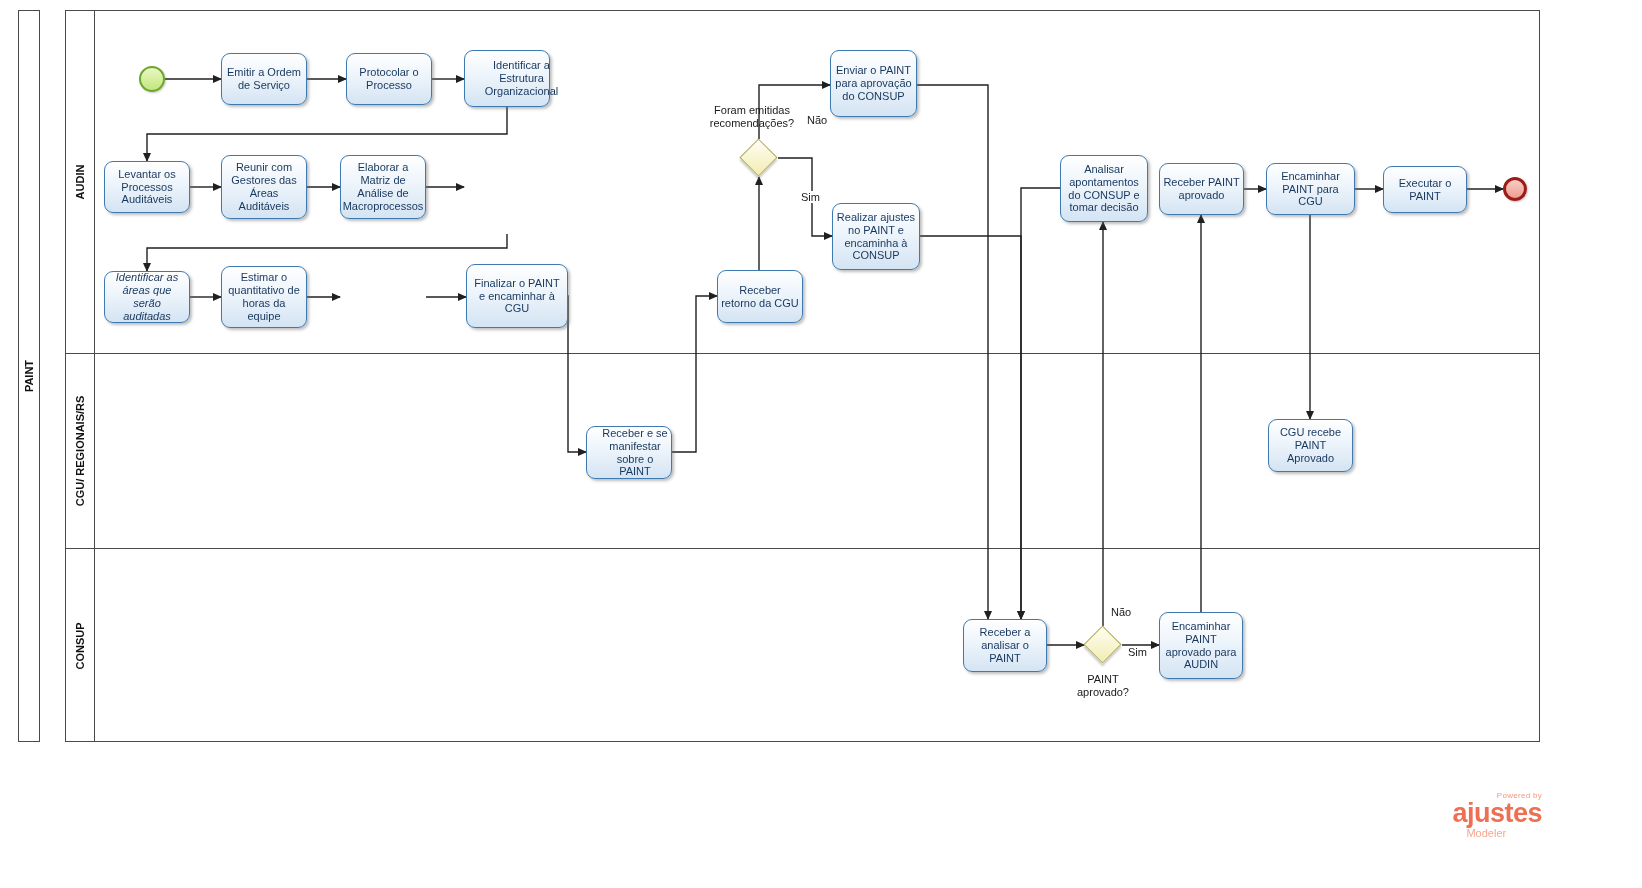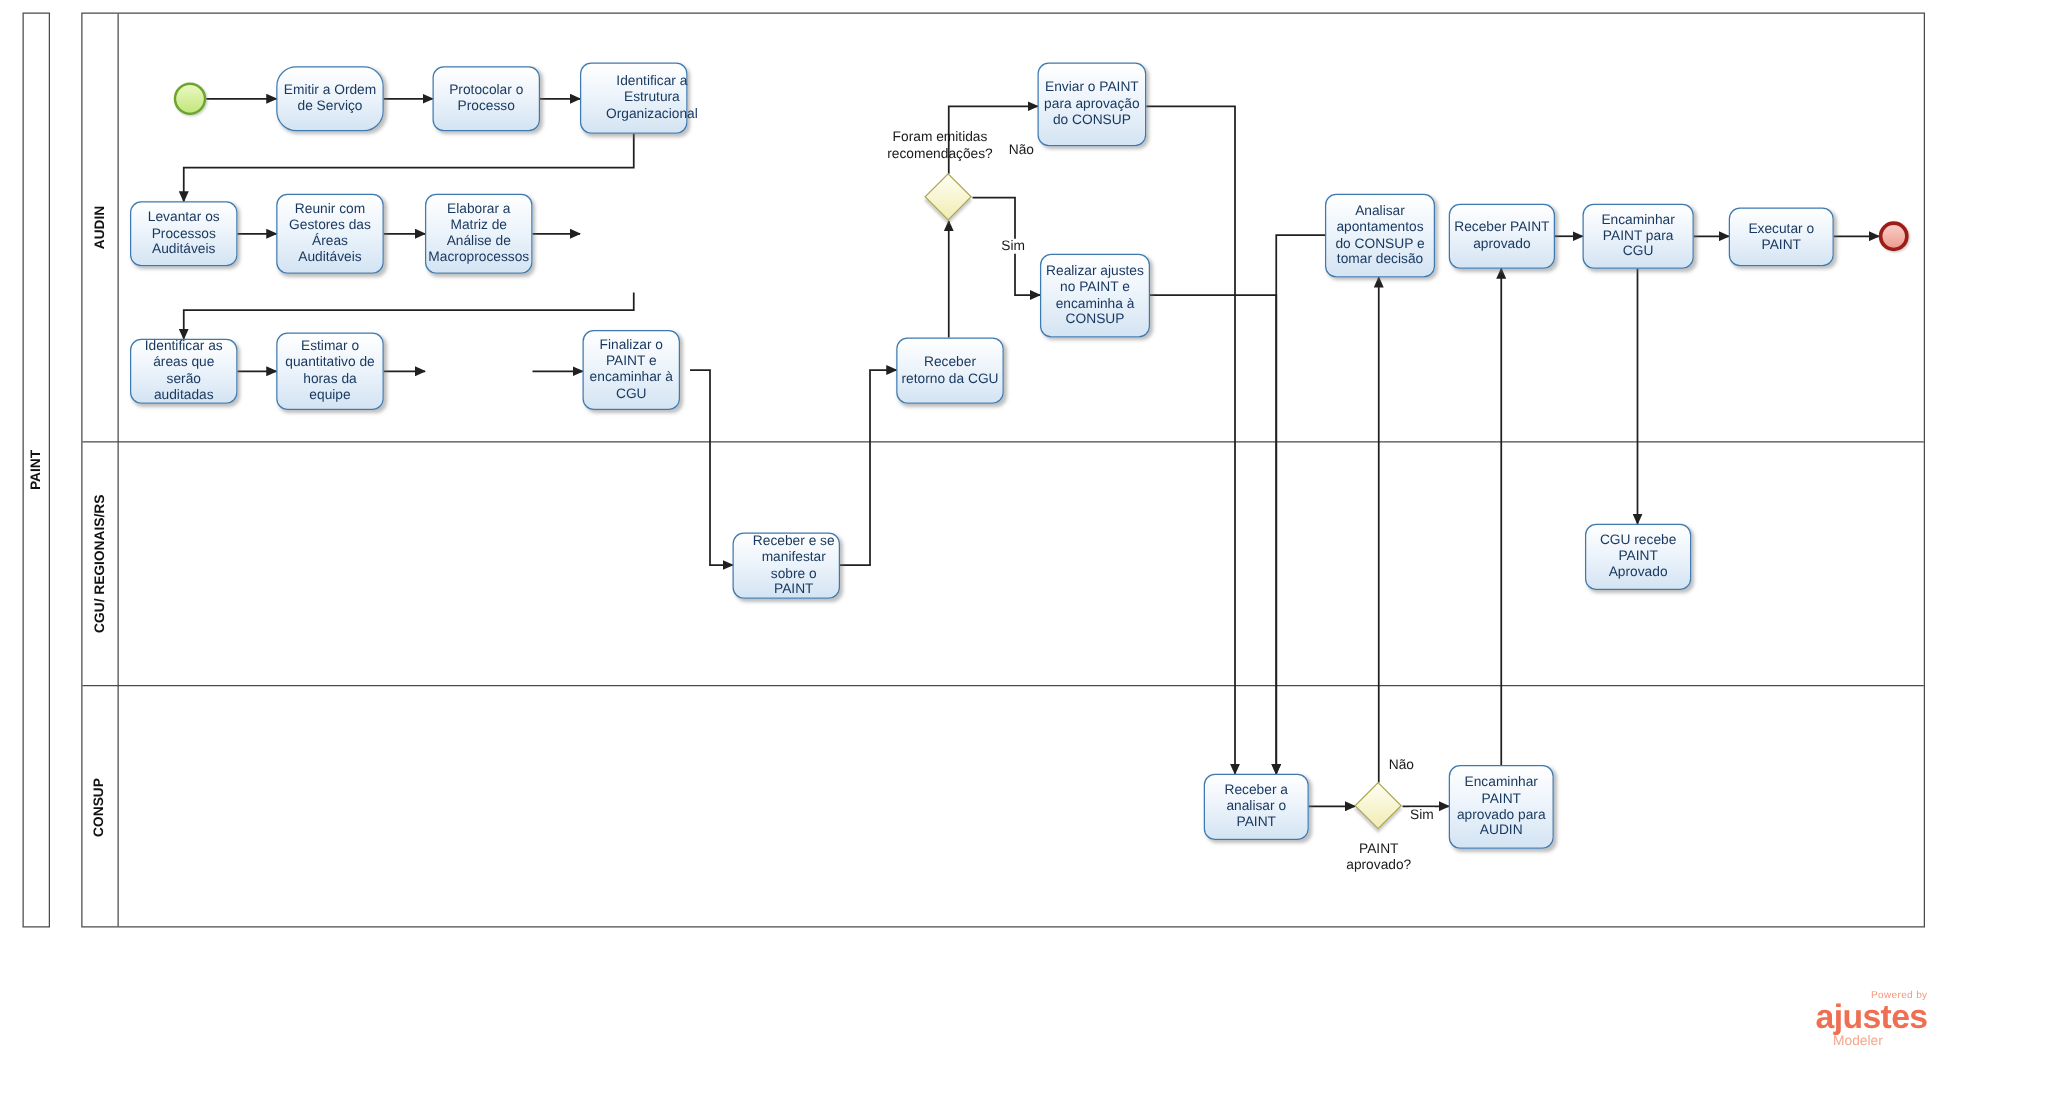--- a/index.html
+++ b/index.html
@@ -97,29 +97,29 @@
       <path d="M1244 189 H1266" marker-end="url(#arrowhead)"></path>
       <path d="M1355 189 H1383" marker-end="url(#arrowhead)"></path>
       <path d="M1467 189 H1503" marker-end="url(#arrowhead)"></path>
       <path d="M1310 215 V419" marker-end="url(#arrowhead)"></path>
     </g>
   </svg>
 
   <div class="event start" style="left:139px;top:66px;width:26px;height:26px;"></div>
   <div class="event end" style="left:1503px;top:177px;width:24px;height:24px;"></div>
 
-  <div class="task" style="left:221px;top:53px;width:86px;height:52px;border-radius:16px;">Emitir a Ordem de Serviço</div>
+  <div class="task" style="left:221px;top:53px;width:86px;height:52px;">Emitir a Ordem de Serviço</div>
   <div class="task" style="left:346px;top:53px;width:86px;height:52px;">Protocolar o Processo</div>
   <div class="task" style="left:464px;top:50px;width:86px;height:57px;padding-left:32px;">Identificar a Estrutura Organizacional</div>
   <div class="task" style="left:104px;top:161px;width:86px;height:52px;">Levantar os Processos Auditáveis</div>
   <div class="task" style="left:221px;top:155px;width:86px;height:64px;">Reunir com Gestores das Áreas Auditáveis</div>
   <div class="task" style="left:340px;top:155px;width:86px;height:64px;">Elaborar a Matriz de Análise de Macroprocessos</div>
-  <div class="task" style="left:104px;top:271px;width:86px;height:52px;">Identificar as áreas que serão auditadas</div>
+  <div class="task" style="left:104px;top:271px;width:86px;height:52px;font-style:italic;">Identificar as áreas que serão auditadas</div>
   <div class="task" style="left:221px;top:266px;width:86px;height:62px;">Estimar o quantitativo de horas da equipe</div>
-  <div class="task" style="left:466px;top:264px;width:78px;height:64px;">Finalizar o PAINT e encaminhar à CGU</div>
+  <div class="task" style="left:466px;top:264px;width:102px;height:64px;">Finalizar o PAINT e encaminhar à CGU</div>
   <div class="task" style="left:830px;top:50px;width:87px;height:67px;">Enviar o PAINT para aprovação do CONSUP</div>
   <div class="task" style="left:832px;top:203px;width:88px;height:67px;">Realizar ajustes no PAINT e encaminha à CONSUP</div>
   <div class="task" style="left:717px;top:270px;width:86px;height:53px;">Receber retorno da CGU</div>
   <div class="task" style="left:1060px;top:155px;width:88px;height:67px;">Analisar apontamentos do CONSUP e tomar decisão</div>
   <div class="task" style="left:1159px;top:163px;width:85px;height:52px;">Receber PAINT aprovado</div>
   <div class="task" style="left:1266px;top:163px;width:89px;height:52px;">Encaminhar PAINT para CGU</div>
   <div class="task" style="left:1383px;top:166px;width:84px;height:47px;">Executar o PAINT</div>
 
   <div class="task" style="left:586px;top:426px;width:86px;height:53px;padding-left:15px;">Receber e se manifestar sobre o PAINT</div>
   <div class="task" style="left:1268px;top:419px;width:85px;height:53px;">CGU recebe PAINT Aprovado</div>

